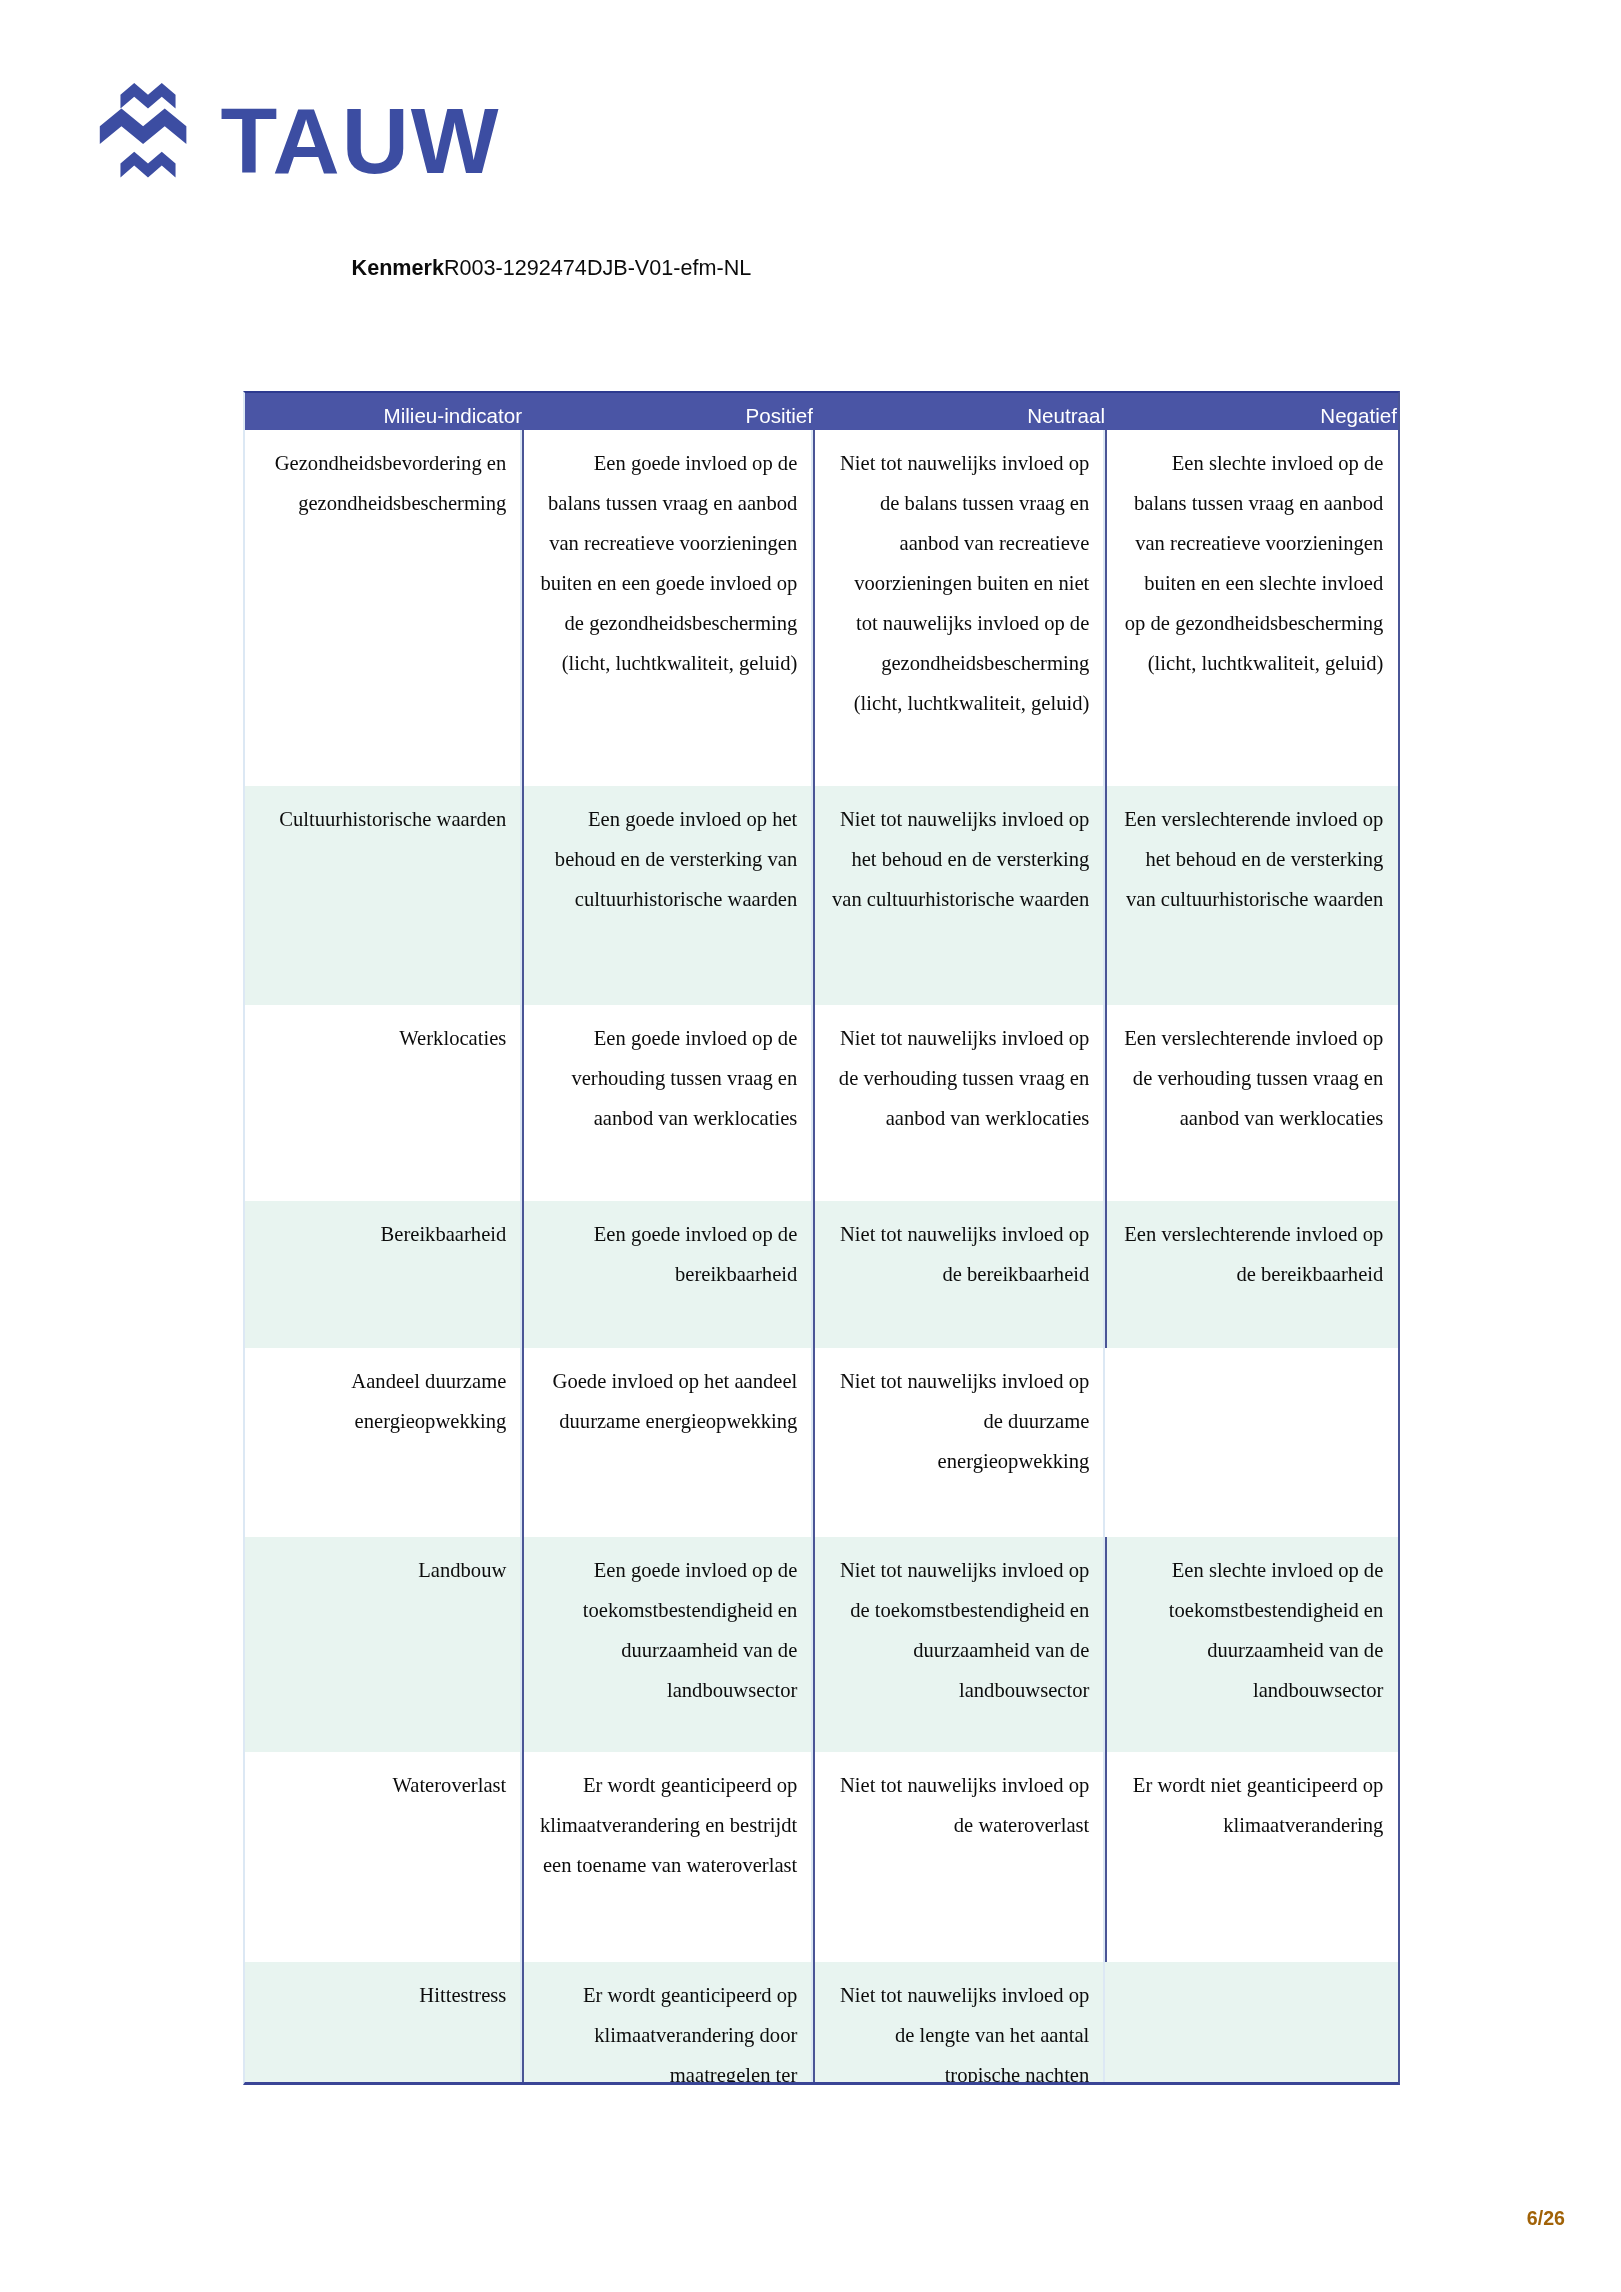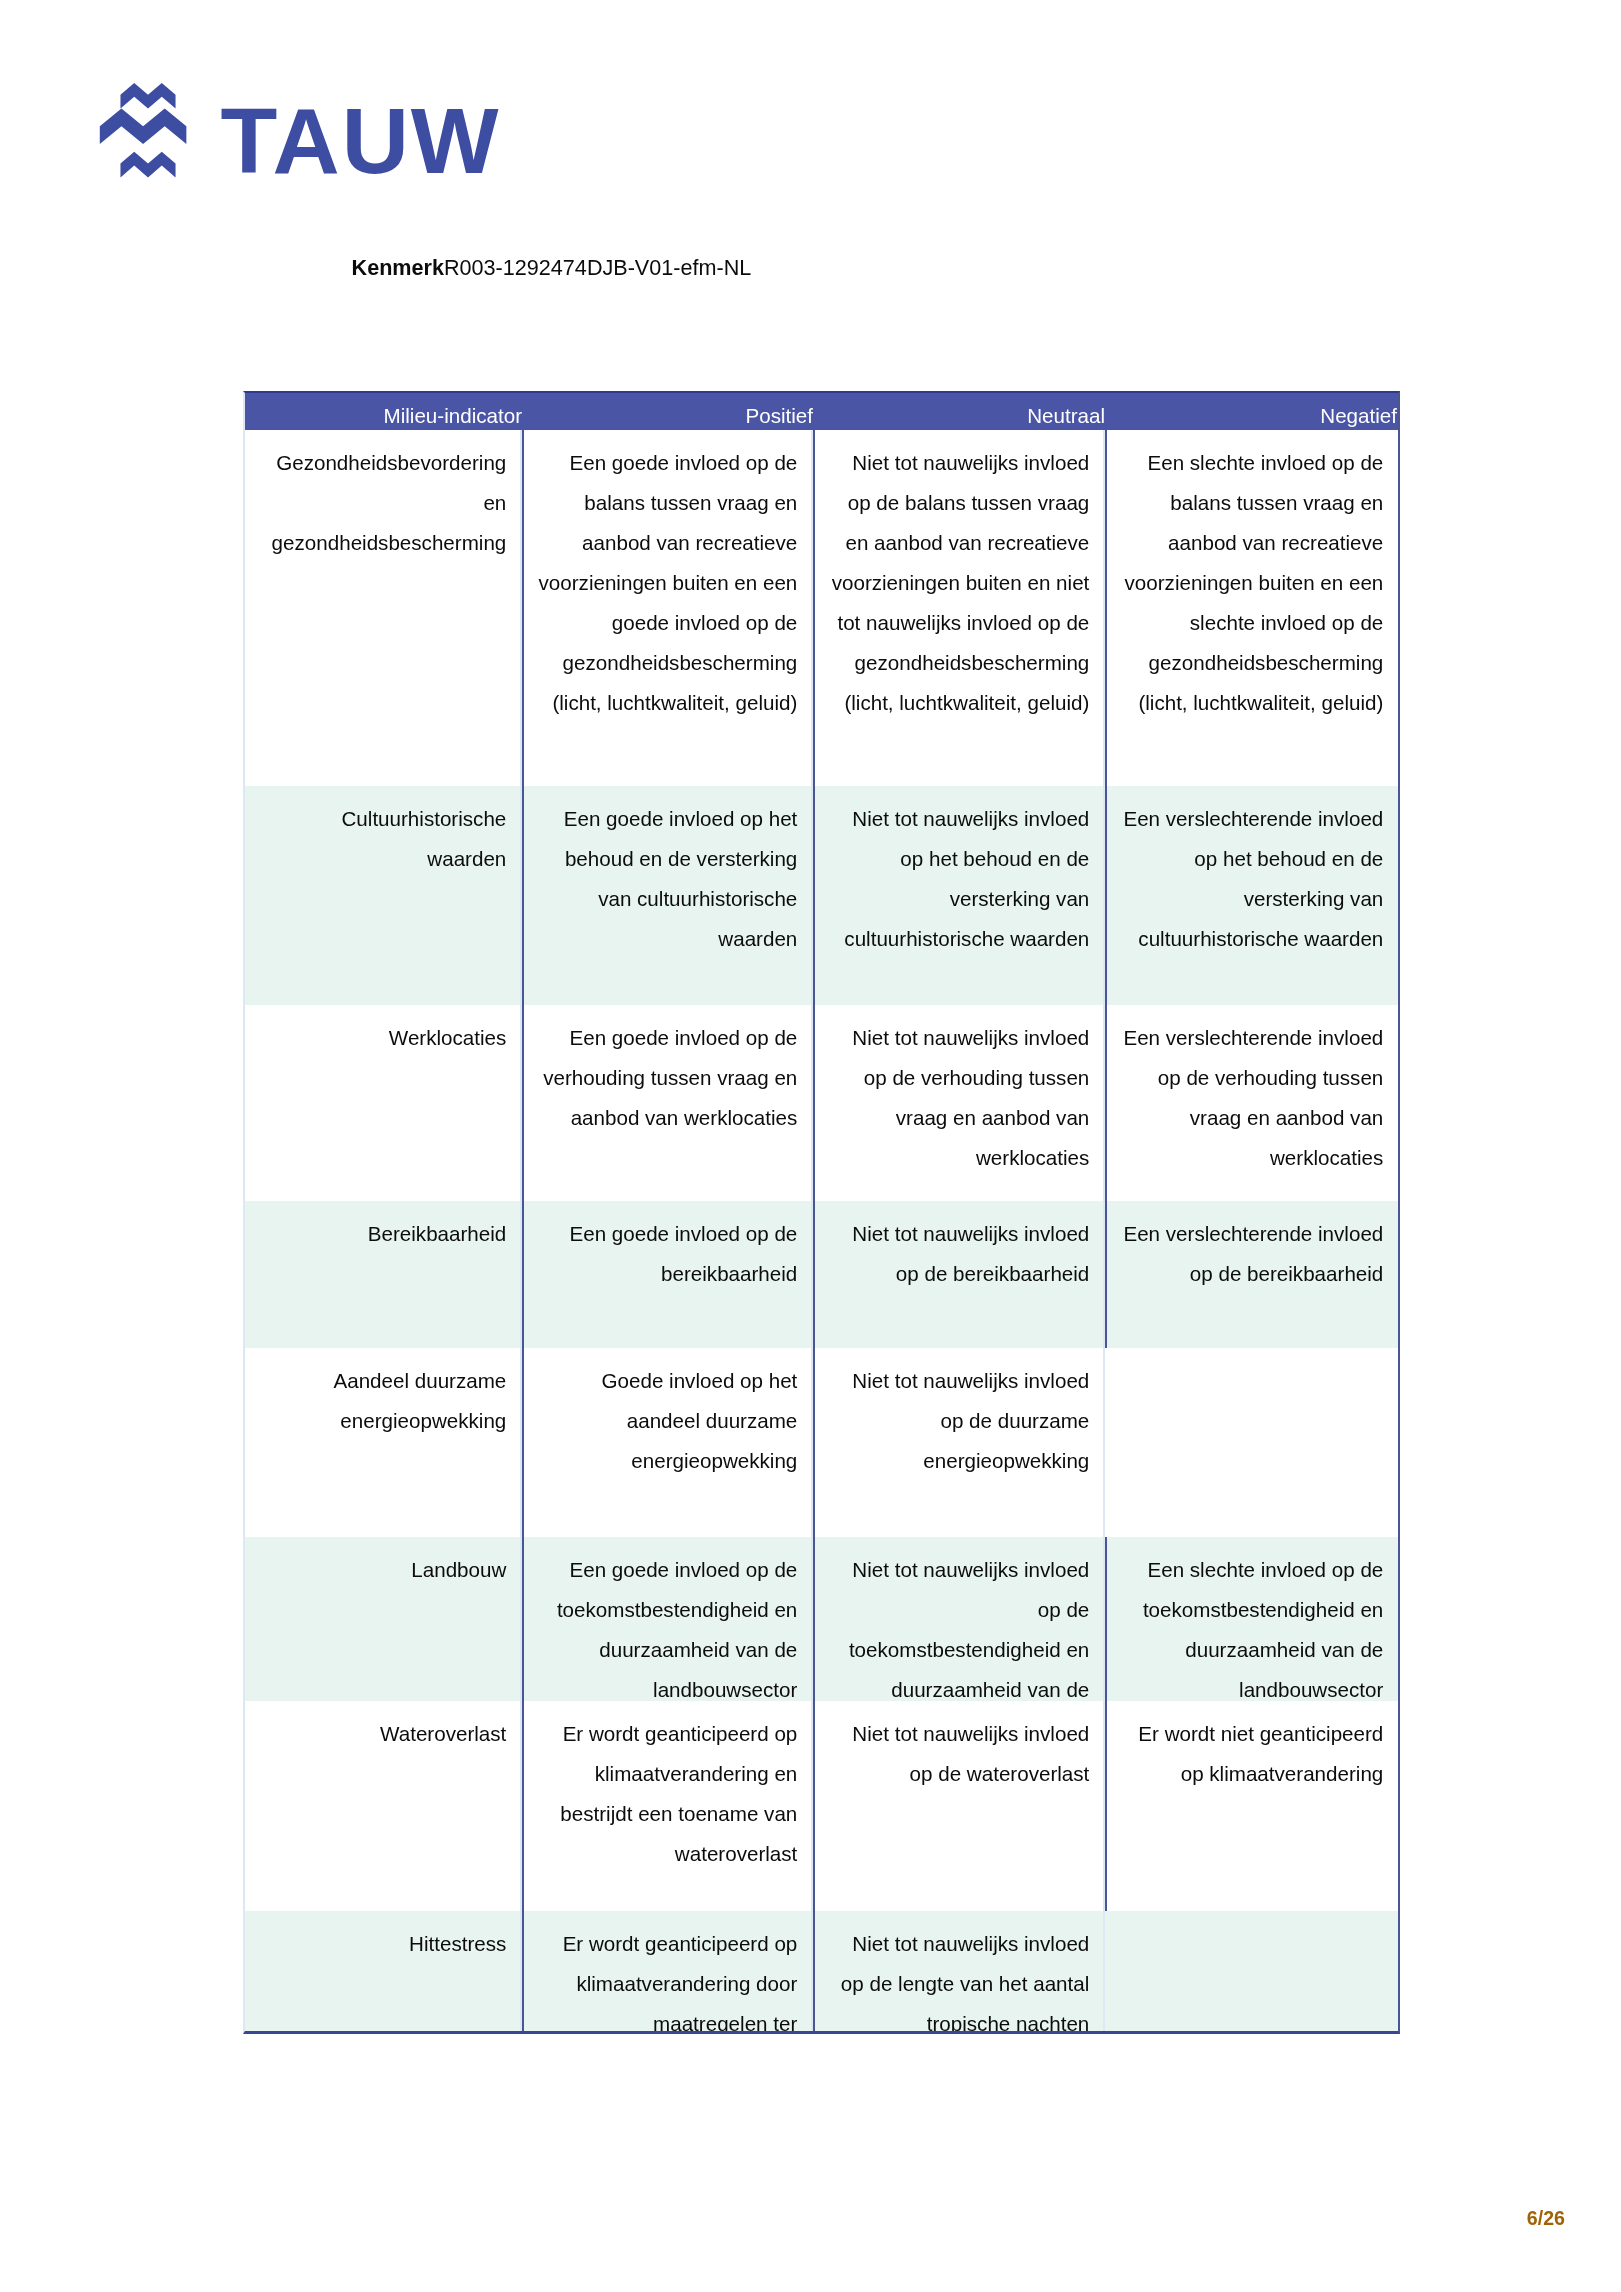--- a/index.html
+++ b/index.html
@@ -35,31 +35,31 @@
     border-right:2px solid #4A5596;
     border-left:2px solid #DCE8F4;
     box-sizing:border-box;
   }
   .t-row { display:grid; grid-template-columns:277px 291px 292px 292px; box-sizing:border-box; }
   .t-head {
     background:#4A55A5; color:#ffffff; height:37px;
     align-items:center; font-size:20.6px;
   }
   .t-head > div { padding-left:12.7px; box-sizing:border-box;margin-top:8px; }
-  .t-body { background:#ffffff; }
+  .t-body { background:#ffffff;font-family:Liberation Serif, serif; }
   .t-body.alt { background:#E8F4F0; }
   .t-body > div {
     font-size:20.6px; line-height:40px;
     padding:12.7px 13.7px 0 12.7px;
     box-sizing:border-box; overflow:hidden;
   }
   .t-body > .c2, .t-body > .c3, .t-body > .c4 { border-left:2px solid #4A5596; }
   .t-body > .c1, .t-body > .c2, .t-body > .c3 { border-right:2px solid #DCE8F4; }
   .r1 { height:356px; } .r2 { height:219px; } .r3 { height:196px; }
-  .r4 { height:147px; } .r5 { height:189px; } .r6 { height:164px; }
+  .r4 { height:147px; } .r5 { height:189px; } .r6 { height:215px; }
   .r7 { height:210px; } .r8 { height:120px; }
   .r8 > div { padding-top:13px; }
 
   
   .page-number {
     position:absolute; top:2207px; right:56px;
     font-size:19.6px; font-weight:700; color:#a16207;
   }
 </style>
 </head>

